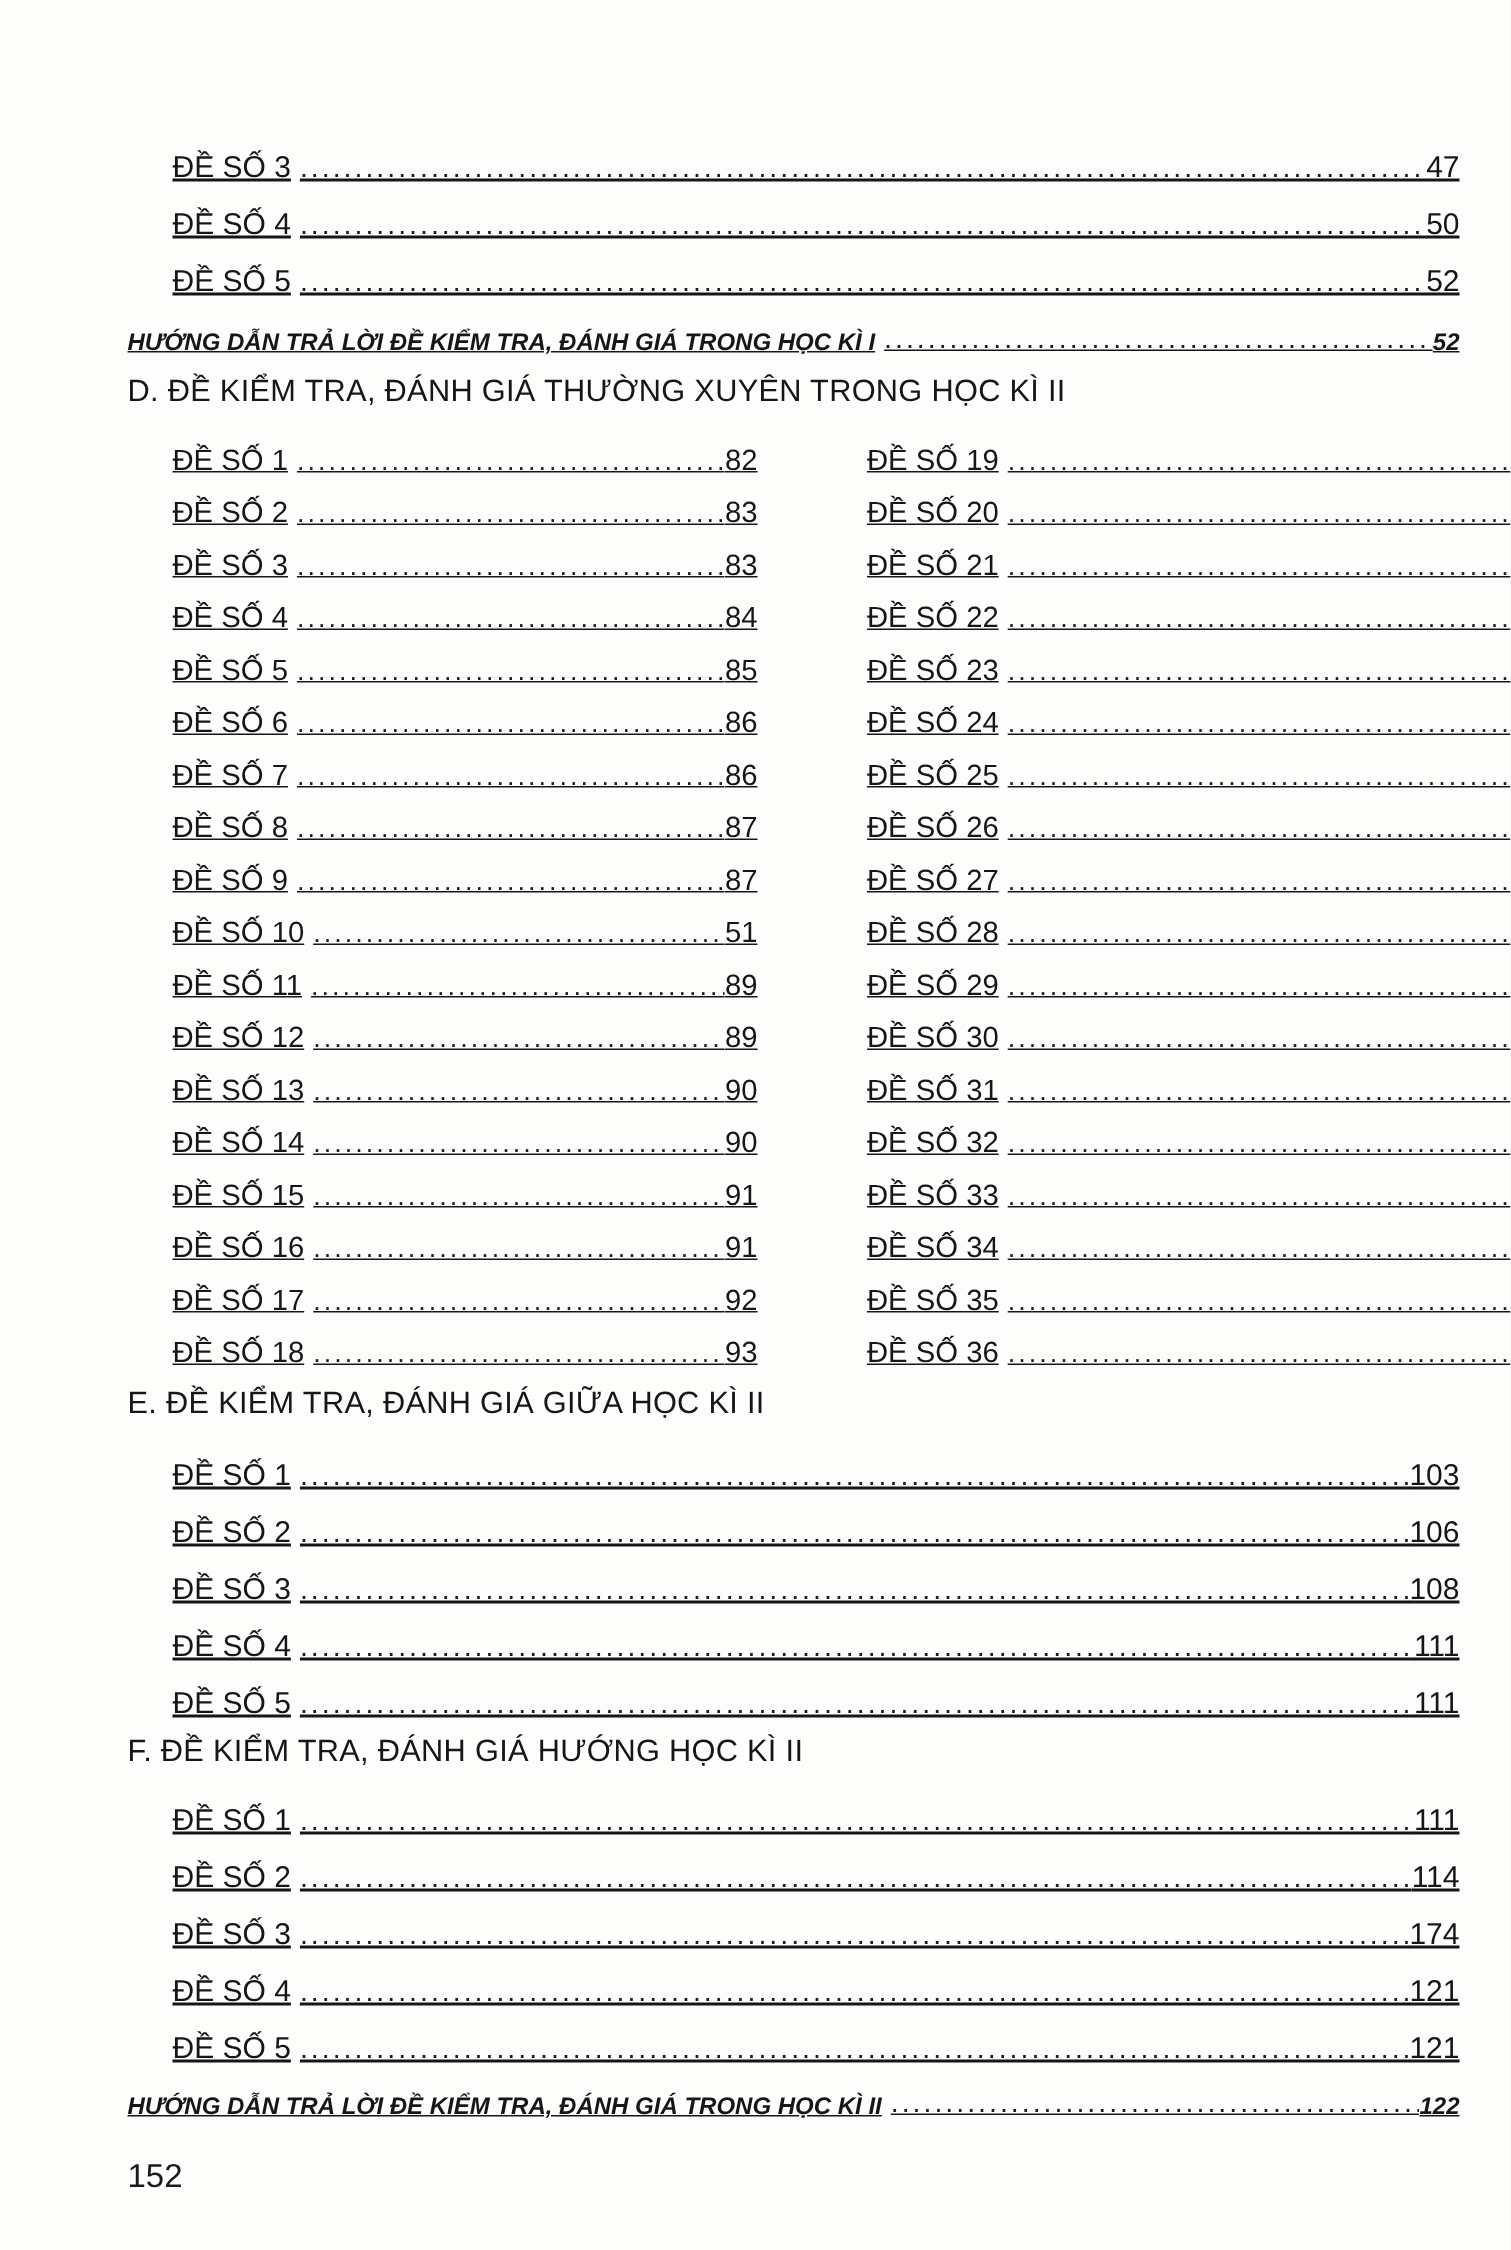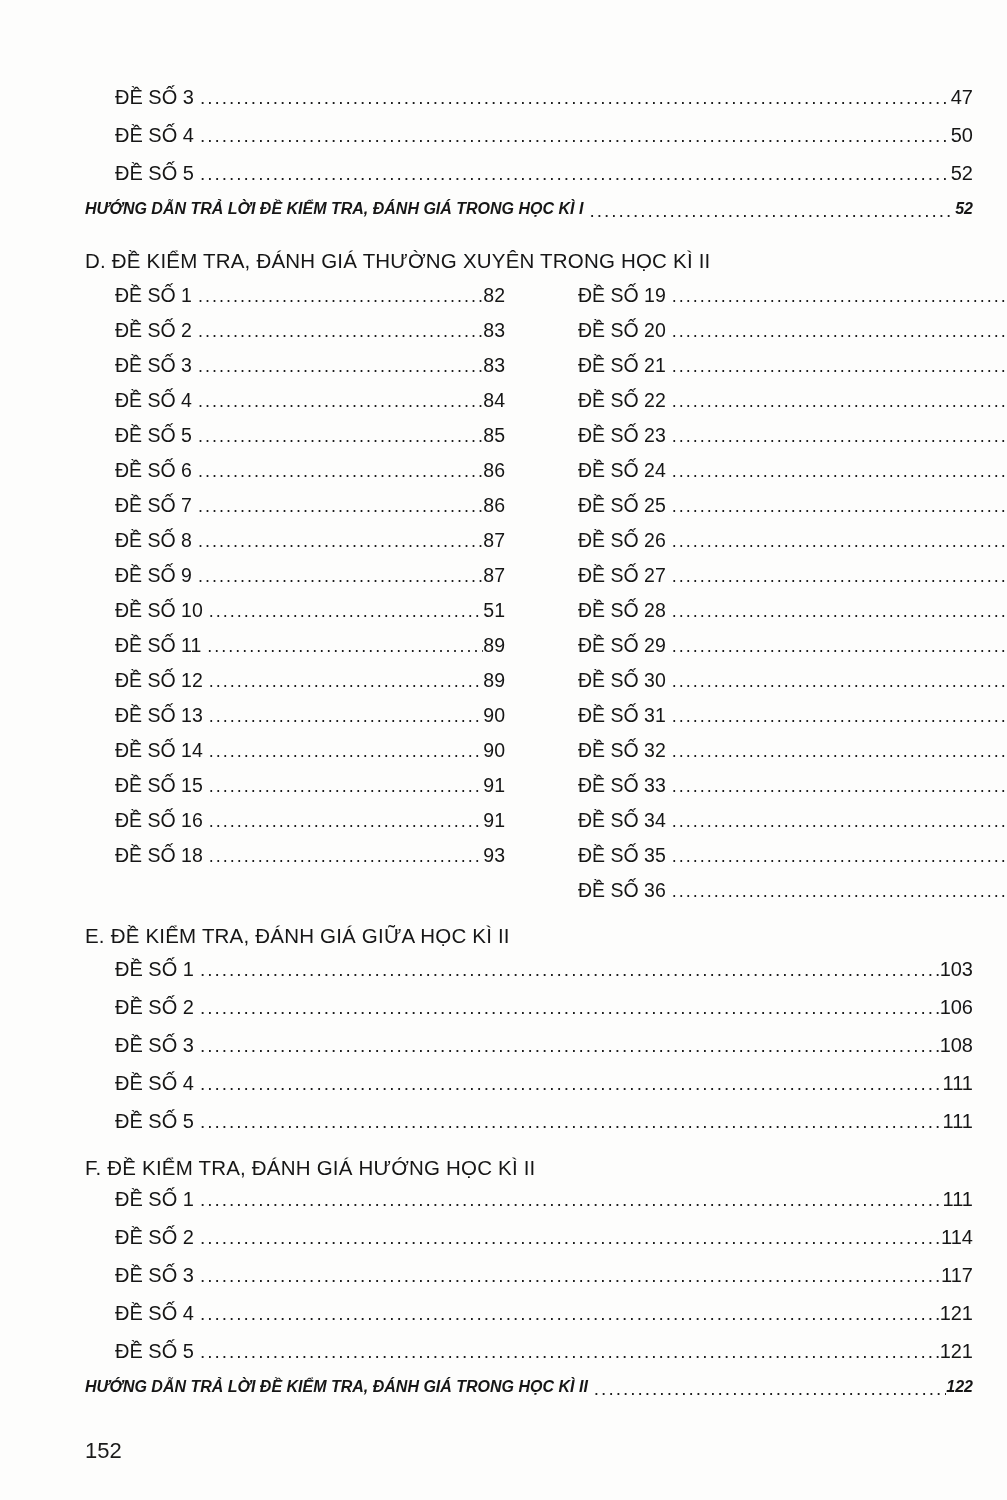--- a/index.html
+++ b/index.html
@@ -19,21 +19,22 @@
   .content {
     position: absolute;
     left: 85px;
     right: 34px;
     top: 86px;
   }
 
   
   .row {
     display: flex;
-    align-items: flex-start;
+    align-items: flex-end;
+    text-decoration: underline;
   }
   .row .label { white-space: nowrap; }
   .dots {
     flex: 1 1 auto;
     overflow: hidden;
     white-space: nowrap;
     padding: 0 4px 0 6px;
     color: #1c1c1c;
   }
   .dots::after {
@@ -229,20 +230,25 @@
     <span class="dots"></span>
     <span class="pg">91</span>
   </div>
 
   <div class="row">
     <span class="label">ĐỀ SỐ 16</span>
     <span class="dots"></span>
     <span class="pg">91</span>
   </div>
 
+  <div class="row">
+    <span class="label">ĐỀ SỐ 17</span>
+    <span class="dots"></span>
+    <span class="pg">92</span>
+  </div>
 
   <div class="row">
     <span class="label">ĐỀ SỐ 18</span>
     <span class="dots"></span>
     <span class="pg">93</span>
   </div>
 </div>
       <div class="col-right">
   <div class="row">
     <span class="label">ĐỀ SỐ 19</span>
@@ -399,21 +405,21 @@
 
   <div class="row">
     <span class="label">ĐỀ SỐ 2</span>
     <span class="dots"></span>
     <span class="pg">114</span>
   </div>
 
   <div class="row">
     <span class="label">ĐỀ SỐ 3</span>
     <span class="dots"></span>
-    <span class="pg">117</span>
+    <span class="pg">174</span>
   </div>
 
   <div class="row">
     <span class="label">ĐỀ SỐ 4</span>
     <span class="dots"></span>
     <span class="pg">121</span>
   </div>
 
   <div class="row">
     <span class="label">ĐỀ SỐ 5</span>

